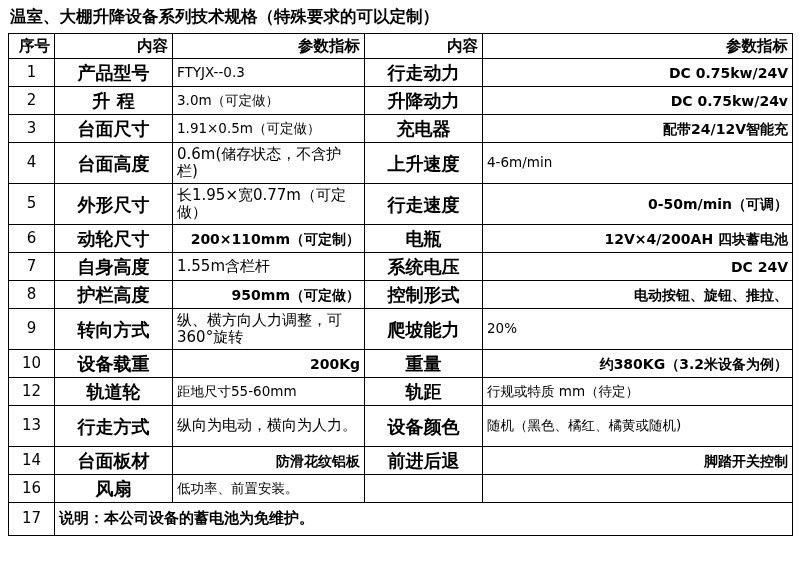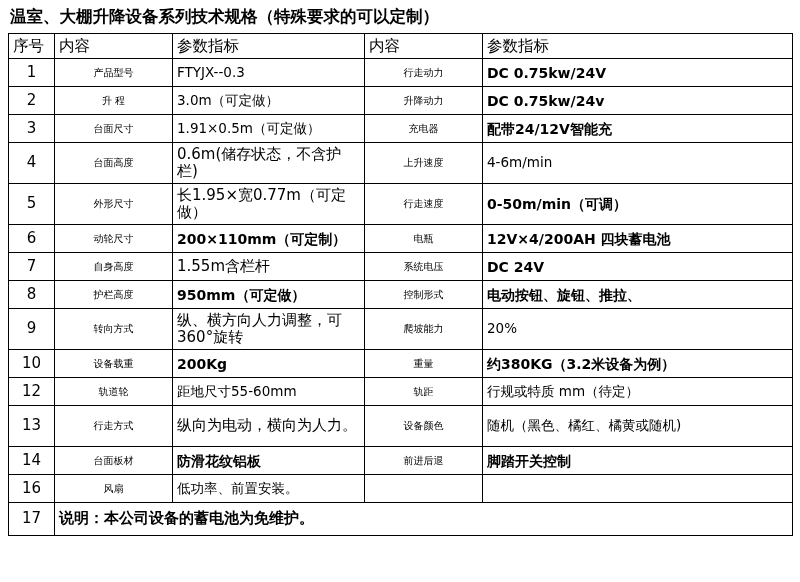--- a/index.html
+++ b/index.html
@@ -48,38 +48,39 @@
   col.c-item2 { width: 118px; }
   col.c-val2  { width: 310px; }
 
   
   .c-no-cell {
     text-align: center;
     font-size: 15px;
     font-weight: normal;
   }
   .hdr td {
-    text-align: left;
-    font-weight: normal;
+    text-align: right;
+    font-weight: bold;
     font-size: 15.5px;
     height: 22px;
   }
   .item-cell {
     text-align: center;
-    font-weight: normal;
-    font-size: 10px;
+    font-weight: bold;
+    font-size: 18px;
   }
   .val-cell {
     text-align: left;
     font-size: 15px;
     font-weight: normal;
   }
   .val-cell.bold {
     font-weight: bold;
     font-size: 14px;
+    text-align: right;
   }
   .val-cell.mid {
     font-size: 13.5px;
   }
   .small-note {
     font-size: 10.5px;
   }
   .indent {
     padding-left: 22px;
   }

